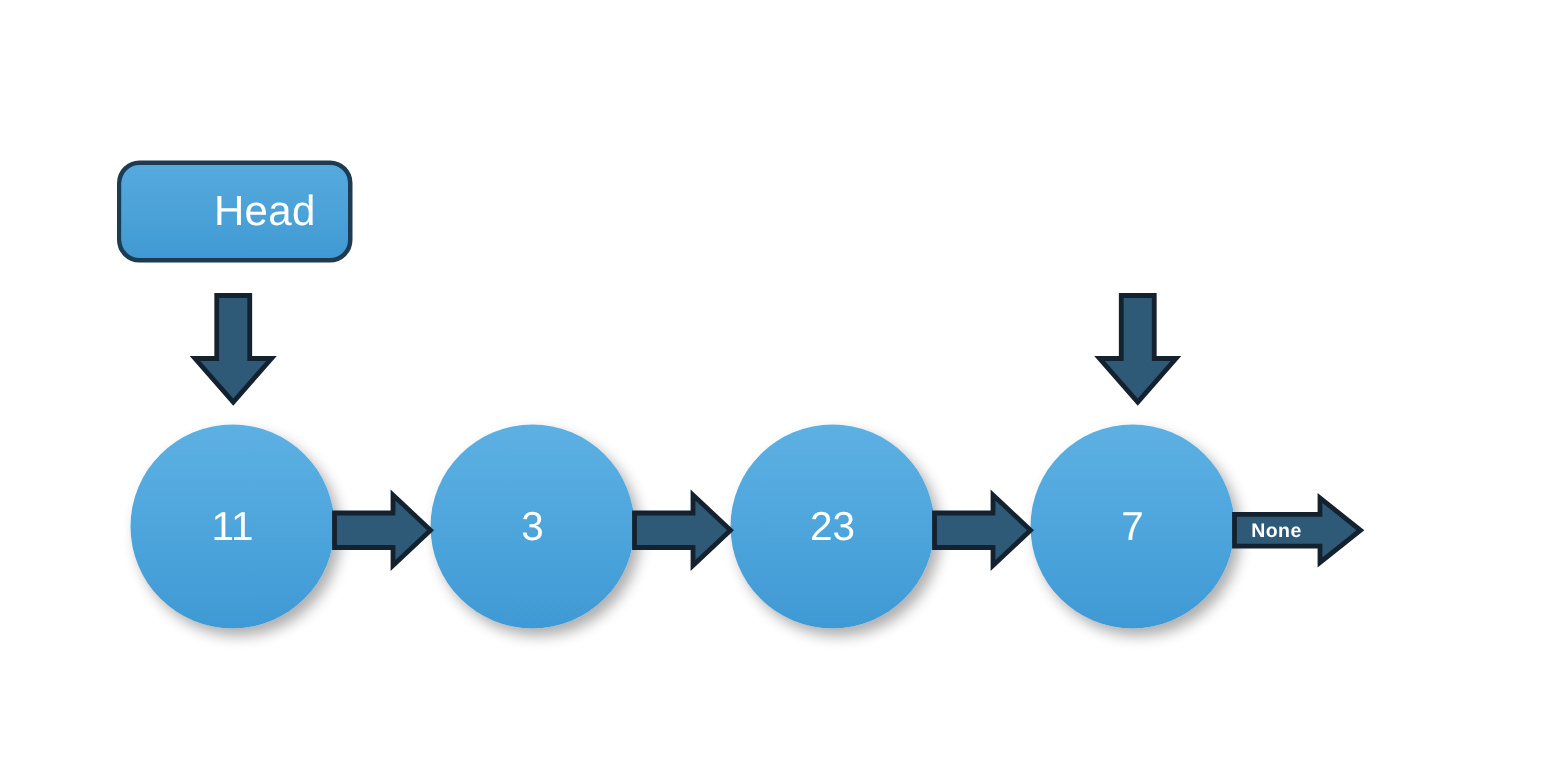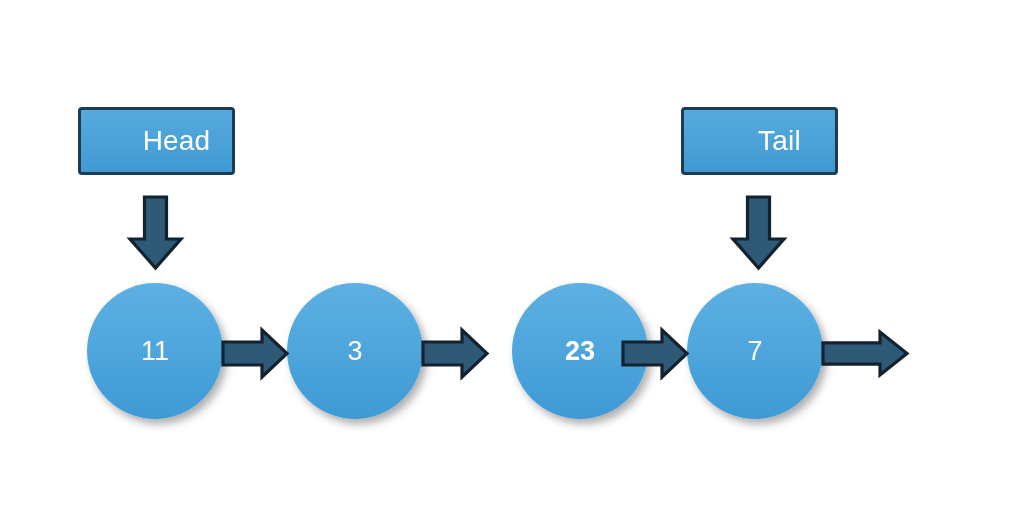--- a/index.html
+++ b/index.html
@@ -19,21 +19,21 @@
     height: 506px;
     background: #ffffff;
   }
 
   
   .label-box {
     position: absolute;
     box-sizing: border-box;
     background: linear-gradient(180deg, #55a9dd 0%, #4ba2d8 55%, #4099d3 100%);
     border: 3px solid #1d3c52;
-    border-radius: 4px;
+    border-radius: 15px;
     display: flex;
     align-items: center;
     justify-content: center;
     color: #ffffff;
     font-size: 28px;
     font-weight: 400;
     letter-spacing: 0.2px;
     line-height: 1;
     user-select: none;
     padding-left: 40px;
@@ -87,35 +87,32 @@
 <div id="canvas">
 
 <div class="label-box" style="left:78px;top:107px;width:157px;height:68px;">
       <span>Head</span>
     </div>
     <div class="arrow" style="left:129px;top:196px;width:53px;height:73px;">
       <svg width="53" height="73" viewBox="0 0 53 73">
         <polygon class="arrow-body" points="15.5,1 37.5,1 37.5,43 52,43 26.5,72 1,43 15.5,43"></polygon>
       </svg>
     </div>
-    <div class="label-box" style="left:681px;top:107px;width:157px;height:68px;">
-      <span>Tail</span>
-    </div>
     <div class="arrow" style="left:732px;top:196px;width:53px;height:73px;">
       <svg width="53" height="73" viewBox="0 0 53 73">
         <polygon class="arrow-body" points="15.5,1 37.5,1 37.5,43 52,43 26.5,72 1,43 15.5,43"></polygon>
       </svg>
     </div>
     <div class="node" style="left:87px;top:283px;width:136px;height:136px;">
       <span class="node-value">11</span>
     </div>
     <div class="node" style="left:287px;top:283px;width:136px;height:136px;">
       <span class="node-value">3</span>
     </div>
-    <div class="node" style="left:512px;top:283px;width:136px;height:136px;font-weight:bold;">
+    <div class="node" style="left:487px;top:283px;width:136px;height:136px;">
       <span class="node-value">23</span>
     </div>
     <div class="node" style="left:687px;top:283px;width:136px;height:136px;">
       <span class="node-value">7</span>
     </div>
     <div class="arrow" style="left:222px;top:329px;width:66px;height:49px;">
       <svg width="66" height="49" viewBox="0 0 66 49">
         <polygon class="arrow-body" points="1,12.985000000000001 40,12.985000000000001 40,1 65,24.5 40,48 40,36.015 1,36.015"></polygon>
       </svg>
     </div>
@@ -127,13 +124,14 @@
     <div class="arrow" style="left:622px;top:329px;width:66px;height:49px;">
       <svg width="66" height="49" viewBox="0 0 66 49">
         <polygon class="arrow-body" points="1,12.985000000000001 40,12.985000000000001 40,1 65,24.5 40,48 40,36.015 1,36.015"></polygon>
       </svg>
     </div>
     <div class="arrow" style="left:822px;top:331px;width:86px;height:45px;">
       <svg width="86" height="45" viewBox="0 0 86 45">
         <polygon class="arrow-body" points="1,11.925 58,11.925 58,1 85,22.5 58,44 58,33.075 1,33.075"></polygon>
       </svg>
     </div>
+    <div class="arrow-caption" style="left:822px;top:331px;width:58px;height:45px;">None</div>
   </div>
 
 </body></html>

